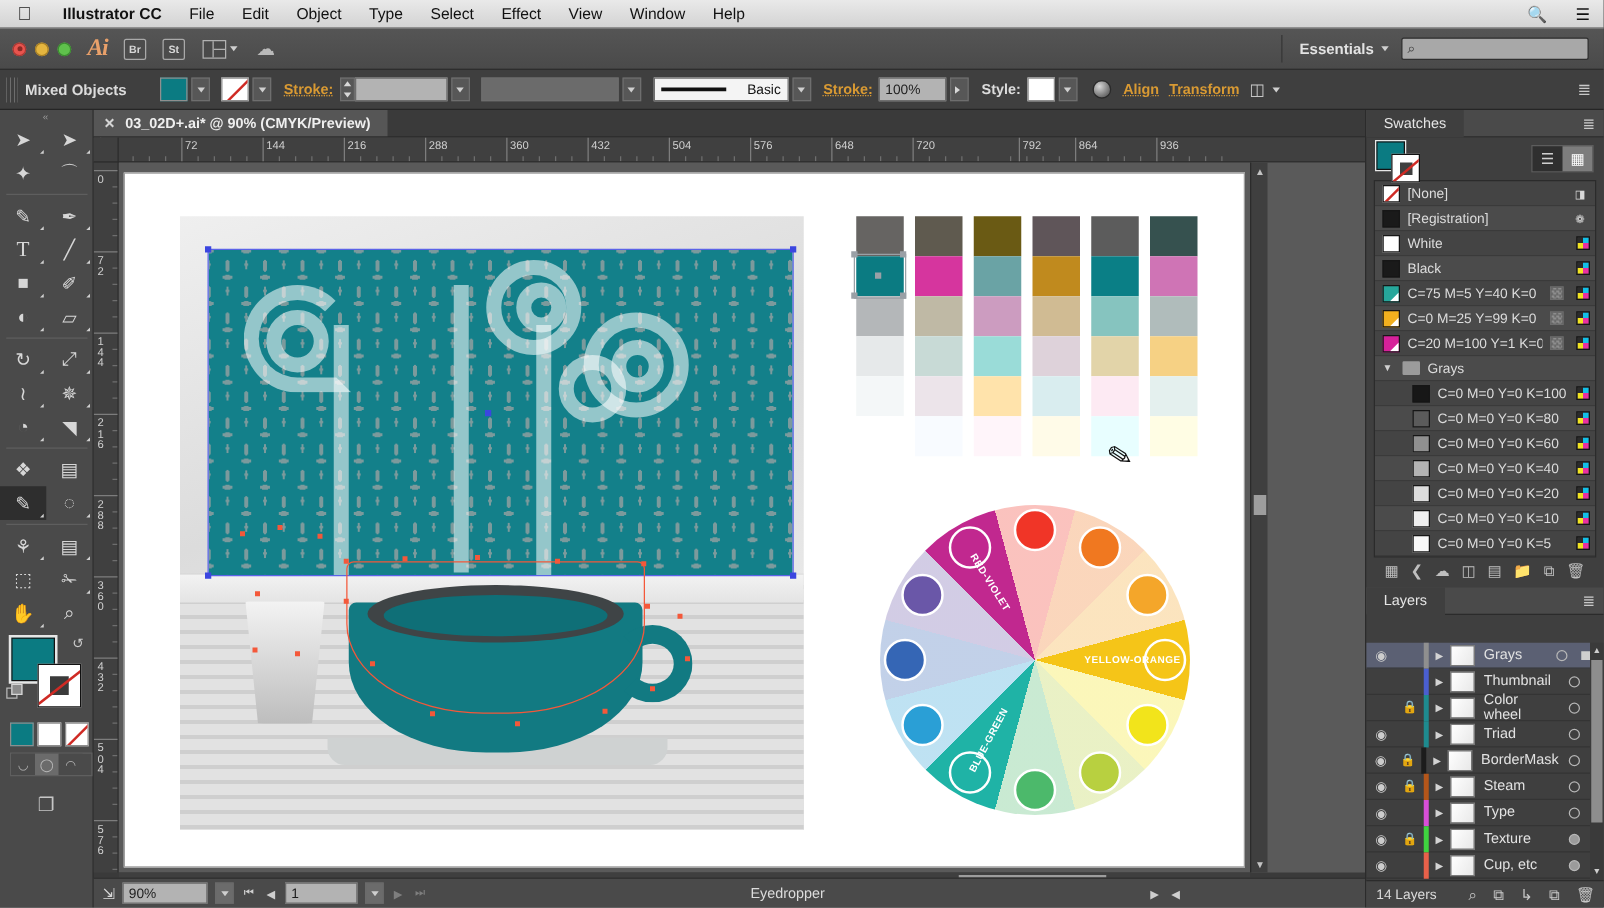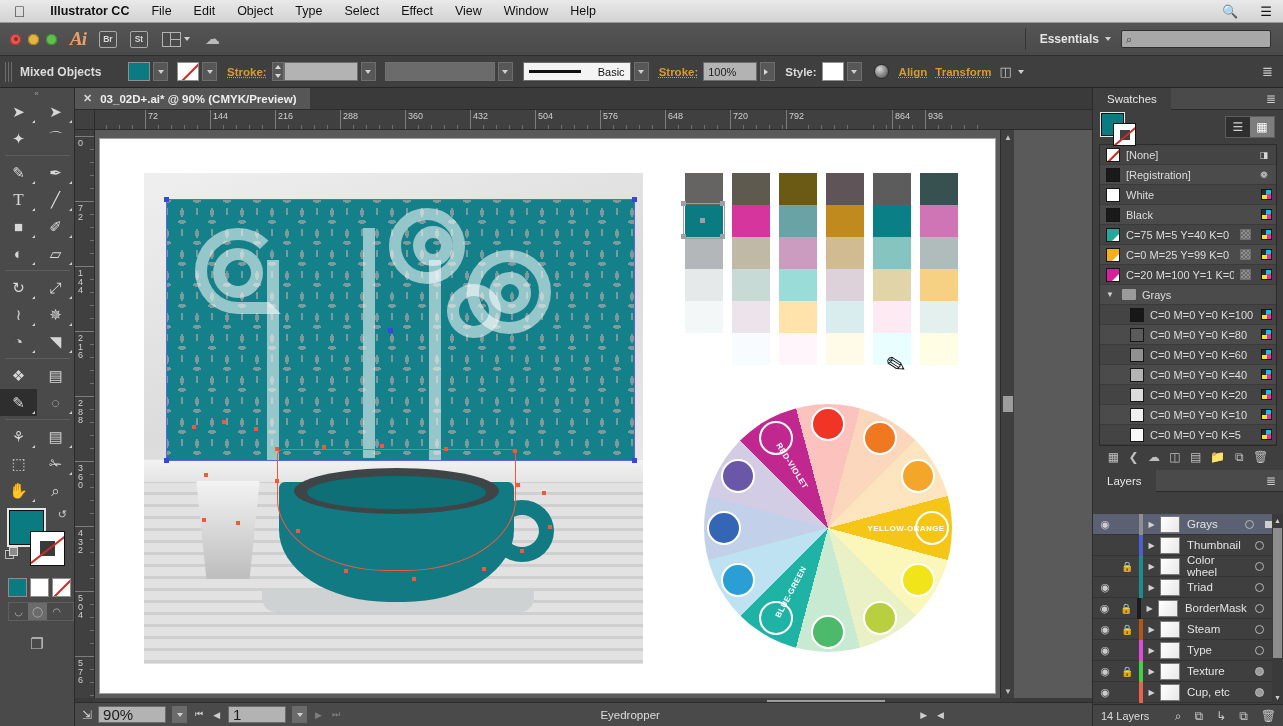--- a/index.html
+++ b/index.html
@@ -214,21 +214,21 @@
   .vscroll .arw { position:absolute; left:0; width:14px; height:14px; display:flex;
      align-items:center; justify-content:center; color:#c3c3c3; font-size:8px; }
   .hscroll { position:absolute; left:95px; top:698px; width:905px; height:14px; background:#3f3f3f; }
   .hscroll .thumb { position:absolute; left:672px; top:2px; width:118px; height:10px; background:#9d9d9d; }
 
   
   .statusbar { position:absolute; left:75px; top:702px; width:1017px; height:24px;
      background:#4a4a4a; border-top:1px solid #2b2b2b; display:flex; align-items:center;
      color:#dcdcdc; font-size:11px; gap:6px; padding-left:7px; }
   .sb-field { height:17px; background:#b3b3b3; color:#1d1d1d; border:1px solid #6a6a6a;
-     display:flex; align-items:center; padding:0 4px; font-size:15px; }
+     display:flex; align-items:center; padding:0 4px; font-size:11px; }
   .sb-dd { width:15px;height:17px;background:#6b6b6b;border:1px solid #6a6a6a;
      display:flex;align-items:center;justify-content:center; }
   .sb-nav { color:#cfcfcf; font-size:9px; padding:0 2px; }
   .sb-nav.dim { color:#7e7e7e; }
   .sb-tool { flex:1; text-align:center; font-size:11.5px; }
 
   
   .dock { position:absolute; left:1092px; top:88px; width:191px; height:638px; background:#3f3f3f;
      border-left:1px solid #2b2b2b; }
   .ptab { height:22px; background:#4a4a4a; display:flex; align-items:center;
@@ -526,26 +526,26 @@
       <div class="htick" style="left: 590px;">648</div>
       <div class="hsub" style="left: 603px;"></div>
       <div class="hsub" style="left: 616px;"></div>
       <div class="hsub" style="left: 629px;"></div>
       <div class="hsub" style="left: 642px;"></div>
       <div class="htick" style="left: 655px;">720</div>
       <div class="hsub" style="left: 668px;"></div>
       <div class="hsub" style="left: 681px;"></div>
       <div class="hsub" style="left: 694px;"></div>
       <div class="hsub" style="left: 707px;"></div>
-      <div class="htick" style="left: 711px;">792</div>
+      <div class="htick" style="left: 740px;">792</div>
       <div class="hsub" style="left: 733px;"></div>
       <div class="hsub" style="left: 746px;"></div>
       <div class="hsub" style="left: 759px;"></div>
       <div class="hsub" style="left: 772px;"></div>
-      <div class="htick" style="left: 785px; margin-left: 32px;">864</div>
+      <div class="htick" style="left: 785px;">864</div>
       <div class="hsub" style="left: 798px;"></div>
       <div class="hsub" style="left: 811px;"></div>
       <div class="hsub" style="left: 824px;"></div>
       <div class="hsub" style="left: 837px;"></div>
       <div class="htick" style="left: 850px;">936</div>
       <div class="hsub" style="left: 863px;"></div>
       <div class="hsub" style="left: 876px;"></div>
       <div class="hsub" style="left: 889px;"></div>
       <div class="hsub" style="left: 902px;"></div>
     </div>

